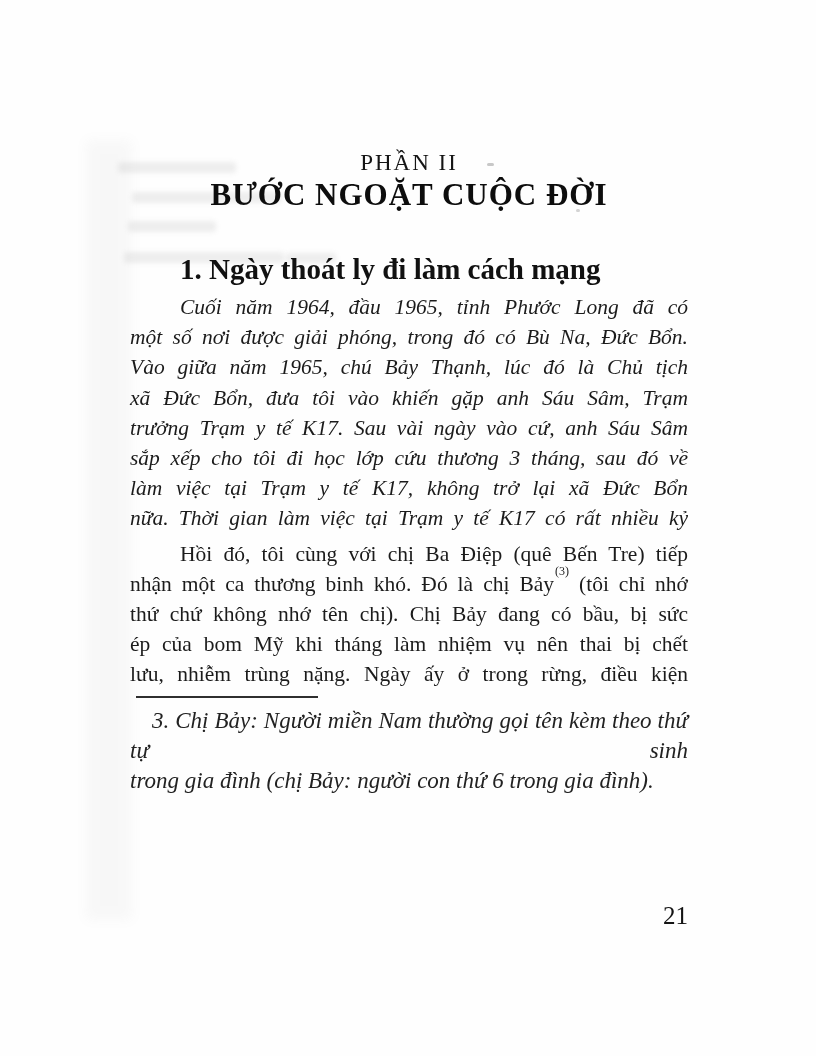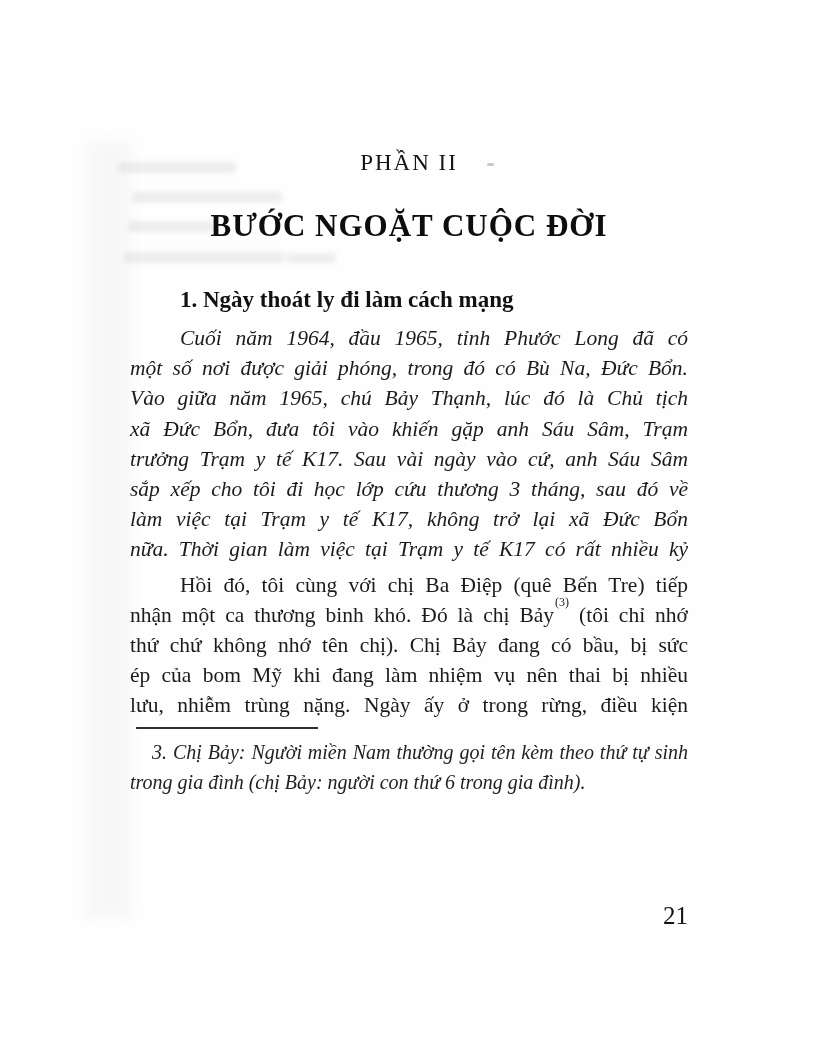--- a/index.html
+++ b/index.html
@@ -61,33 +61,32 @@
   }
   .part-label {
     margin-top: 150px;
     text-align: center;
     font-size: 23px;
     line-height: 26px;
     letter-spacing: 2px;
     color: #151515;
   }
   .chapter-title {
-    margin-top: 31px;
     text-align: center;
     font-weight: bold;
     font-size: 31px;
     line-height: 38px;
     letter-spacing: 1px;
     color: #0d0d0d;
   }
   .section-heading {
     margin-top: 40px;
     padding-left: 50px;
     font-weight: bold;
-    font-size: 23px;
+    font-size: 29px;
     line-height: 30px;
     color: #111111;
   }
   .paragraph { margin: 0; }
   .paragraph.p1 { margin-top: 8px; font-style: italic; }
   .paragraph.p2 { margin-top: 5px; }
   .bodyline {
     font-size: 21.5px;
     line-height: 30.2px;
     text-align: justify;
@@ -108,21 +107,21 @@
     margin-top: 6px;
     margin-left: 6px;
     width: 182px;
     height: 0;
     border: none;
     border-top: 2px solid #2f2f2f;
   }
   .footnote-text { margin-top: 6px; }
   .fn-line {
     font-style: italic;
-    font-size: 20px;
+    font-size: 23px;
     line-height: 30px;
     text-align: justify;
     text-align-last: justify;
     color: #222222;
   }
   .fn-line.indent { text-indent: 22px; }
   .fn-line.lastline { text-align-last: left; }
   .page-number {
     position: absolute;
     left: 648px;
@@ -164,21 +163,21 @@
           <div class="bodyline">xã Đức Bổn, đưa tôi vào khiến gặp anh Sáu Sâm, Trạm</div>
           <div class="bodyline">trưởng Trạm y tế K17. Sau vài ngày vào cứ, anh Sáu Sâm</div>
           <div class="bodyline">sắp xếp cho tôi đi học lớp cứu thương 3 tháng, sau đó về</div>
           <div class="bodyline">làm việc tại Trạm y tế K17, không trở lại xã Đức Bổn</div>
           <div class="bodyline">nữa. Thời gian làm việc tại Trạm y tế K17 có rất nhiều kỷ</div>
         </div>
         <div class="paragraph p2">
           <div class="bodyline indent">Hồi đó, tôi cùng với chị Ba Điệp (quê Bến Tre) tiếp</div>
           <div class="bodyline">nhận một ca thương binh khó. Đó là chị Bảy<sup class="fnref">(3)</sup> (tôi chỉ nhớ</div>
           <div class="bodyline">thứ chứ không nhớ tên chị). Chị Bảy đang có bầu, bị sức</div>
-          <div class="bodyline">ép của bom Mỹ khi đang làm nhiệm vụ nên thai bị nhiều</div>
+          <div class="bodyline">ép của bom Mỹ khi tháng làm nhiệm vụ nên thai bị chết</div>
           <div class="bodyline">lưu, nhiễm trùng nặng. Ngày ấy ở trong rừng, điều kiện</div>
         </div>
       </div>
 
     <hr class="footnote-rule">
 
     <div class="footnote-text">
         <div class="fn-line indent">3. Chị Bảy: Người miền Nam thường gọi tên kèm theo thứ tự sinh</div>
         <div class="fn-line lastline">trong gia đình (chị Bảy: người con thứ 6 trong gia đình).</div>
       </div>

